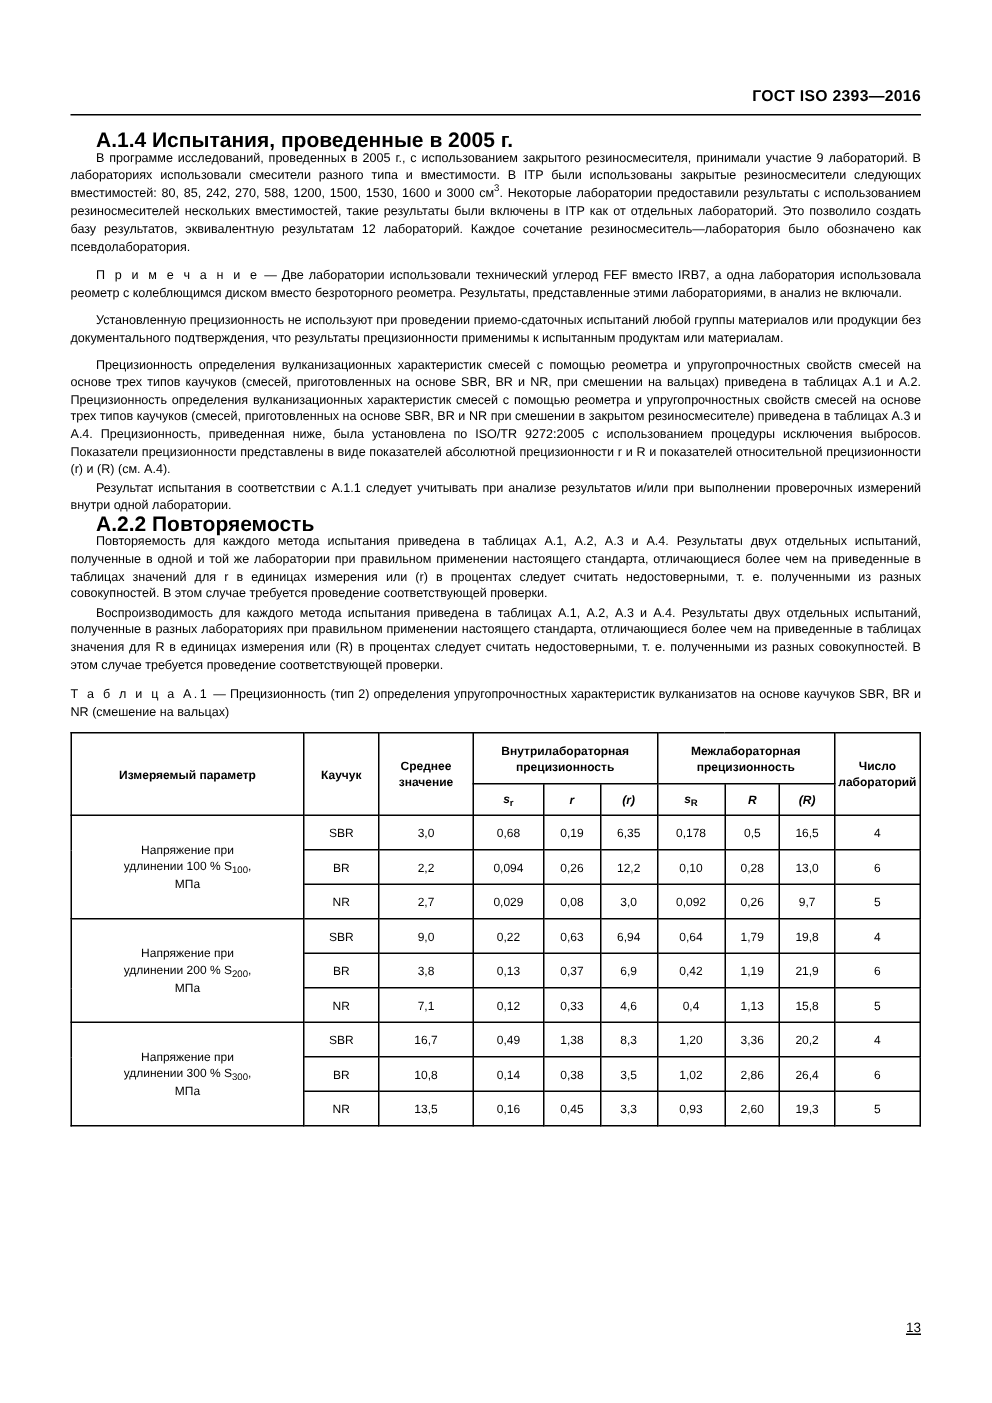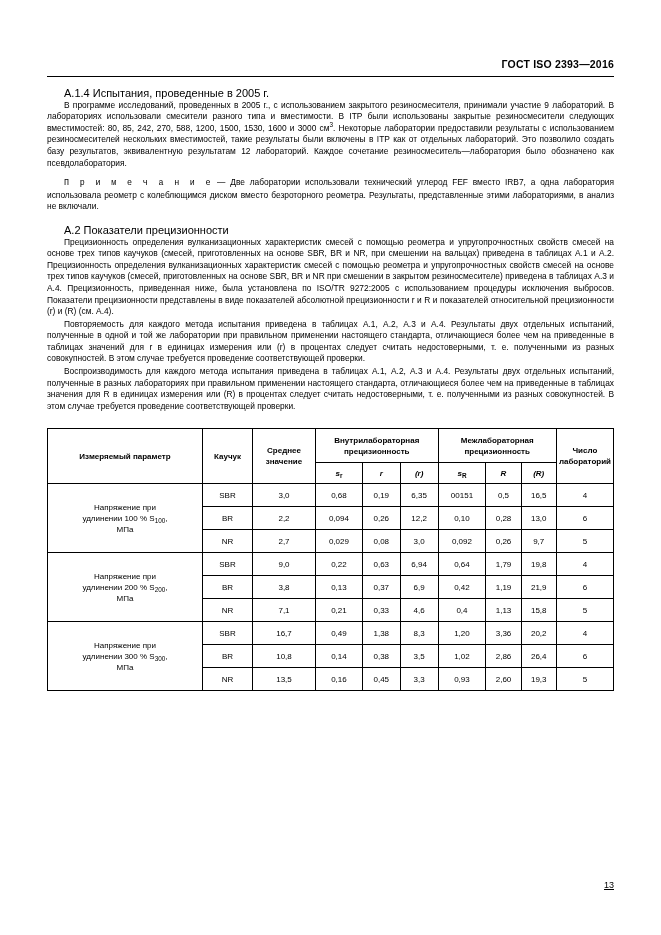--- a/index.html
+++ b/index.html
@@ -47,41 +47,40 @@
   p {
     margin: 0 0 1px 0;
     font-size: 8.4px;
     line-height: 11.6px;
     text-align: justify;
   }
   p.ind {
     text-indent: 17px;
   }
   .h-bold {
-    font-size: 11px;
-    font-weight: normal;
+    font-size: 14px;
+    font-weight: bold;
     line-height: 11.6px;
     margin: 0;
     text-indent: 17px;
   }
   .h-bold.sub {
     text-indent: 17px;
   }
   .spacer4 { height: 5px; }
   .spacer6 { height: 7px; }
   .note {
     font-size: 8.4px;
     line-height: 11.6px;
     text-align: justify;
     text-indent: 17px;
     margin: 0;
   }
   .note .lbl {
     letter-spacing: 1.6px;
-    font-family: Liberation Mono, monospace;
   }
   sub {
     font-size: 6.4px;
     vertical-align: baseline;
     position: relative;
     top: 2px;
   }
   sup {
     font-size: 6.4px;
     vertical-align: baseline;
@@ -142,30 +141,33 @@
 
   <div class="content">
 
     <div class="h-bold">А.1.4 Испытания, проведенные в 2005 г.</div>
     <p class="ind"><span>В программе исследований, проведенных в 2005 г., с использованием закрытого резиносмесителя, принимали участие 9 лабораторий. В лабораториях использовали смесители разного типа и вместимости. В ITP были использованы закрытые резиносмесители следующих вместимостей: 80, 85, 242, 270, 588, 1200, 1500, 1530, 1600 и 3000 см<sup>3</sup>. Некоторые лаборатории предоставили результаты с использованием резиносмесителей нескольких вместимостей, такие результаты были включены в ITP как от отдельных лабораторий. Это позволило создать базу результатов, эквивалентную результатам 12 лабораторий. Каждое сочетание резиносмеситель—лаборатория было обозначено как псевдолаборатория.</span></p>
 
     <div class="spacer6"></div>
     <p class="note"><span class="lbl">П р и м е ч а н и е</span> <span>— Две лаборатории использовали технический углерод FEF вместо IRB7, а одна лаборатория использовала реометр с колеблющимся диском вместо безроторного реометра. Результаты, представленные этими лабораториями, в анализ не включали.</span></p>
 
     <div class="spacer6"></div>
+    <p class="ind">Установленную прецизионность не используют при проведении приемо-сдаточных испытаний любой группы материалов или продукции без документального подтверждения, что результаты прецизионности применимы к испытанным продуктам или материалам.</p>
 
     <div class="spacer4"></div>
-    <div class="h-bold">А.2 Показатели прецизионности</div>
     <p class="ind">Прецизионность определения вулканизационных характеристик смесей с помощью реометра и упругопрочностных свойств смесей на основе трех типов каучуков (смесей, приготовленных на основе SBR, BR и NR, при смешении на вальцах) приведена в таблицах А.1 и А.2. Прецизионность определения вулканизационных характеристик смесей с помощью реометра и упругопрочностных свойств смесей на основе трех типов каучуков (смесей, приготовленных на основе SBR, BR и NR при смешении в закрытом резиносмесителе) приведена в таблицах А.3 и А.4. Прецизионность, приведенная ниже, была установлена по ISO/TR 9272:2005 с использованием процедуры исключения выбросов. Показатели прецизионности представлены в виде показателей абсолютной прецизионности r и R и показателей относительной прецизионности (r) и (R) (см. А.4).</p>
-
+    <p class="ind">Результат испытания в соответствии с А.1.1 следует учитывать при анализе результатов и/или при выполнении проверочных измерений внутри одной лаборатории.</p>
+
+    <div class="h-bold sub">А.2.2 Повторяемость</div>
     <p class="ind">Повторяемость для каждого метода испытания приведена в таблицах А.1, А.2, А.3 и А.4. Результаты двух отдельных испытаний, полученные в одной и той же лаборатории при правильном применении настоящего стандарта, отличающиеся более чем на приведенные в таблицах значений для r в единицах измерения или (r) в процентах следует считать недостоверными, т. е. полученными из разных совокупностей. В этом случае требуется проведение соответствующей проверки.</p>
 
     <p class="ind">Воспроизводимость для каждого метода испытания приведена в таблицах А.1, А.2, А.3 и А.4. Результаты двух отдельных испытаний, полученные в разных лабораториях при правильном применении настоящего стандарта, отличающиеся более чем на приведенные в таблицах значения для R в единицах измерения или (R) в процентах следует считать недостоверными, т. е. полученными из разных совокупностей. В этом случае требуется проведение соответствующей проверки.</p>
 
     <div class="spacer6"></div>
+    <p class="tbl-caption"><span class="sp">Т а б л и ц а  А.1</span> <span>— Прецизионность (тип 2) определения упругопрочностных характеристик вулканизатов на основе каучуков SBR, BR и NR (смешение на вальцах)</span></p>
 
     <table class="data">
       <thead>
         <tr>
           <th rowspan="2" class="hdr-tall" style="width:150px">Измеряемый параметр</th>
           <th rowspan="2" style="width:45px">Каучук</th>
           <th rowspan="2" style="width:58px">Среднее значение</th>
           <th colspan="3" style="width:135px">Внутрилабораторная прецизионность</th>
           <th colspan="3" style="width:135px">Межлабораторная прецизионность</th>
           <th rowspan="2" style="width:44px">Число лабораторий</th>
@@ -184,21 +186,21 @@
           <td class="param" rowspan="3">
             <span>Напряжение при</span><br>
             <span>удлинении 100 % S</span><sub>100</sub><span>,</span><br>
             <span>МПа</span>
           </td>
           <td>SBR</td>
           <td>3,0</td>
           <td>0,68</td>
           <td>0,19</td>
           <td>6,35</td>
-          <td>00151</td>
+          <td>0,178</td>
           <td>0,5</td>
           <td>16,5</td>
           <td>4</td>
         </tr>
         <tr class="row-h">
           <td>BR</td>
           <td>2,2</td>
           <td>0,094</td>
           <td>0,26</td>
           <td>12,2</td>
@@ -242,21 +244,21 @@
           <td>0,37</td>
           <td>6,9</td>
           <td>0,42</td>
           <td>1,19</td>
           <td>21,9</td>
           <td>6</td>
         </tr>
         <tr class="row-h">
           <td>NR</td>
           <td>7,1</td>
-          <td>0,21</td>
+          <td>0,12</td>
           <td>0,33</td>
           <td>4,6</td>
           <td>0,4</td>
           <td>1,13</td>
           <td>15,8</td>
           <td>5</td>
         </tr>
 
         <tr class="row-h">
           <td class="param" rowspan="3">

